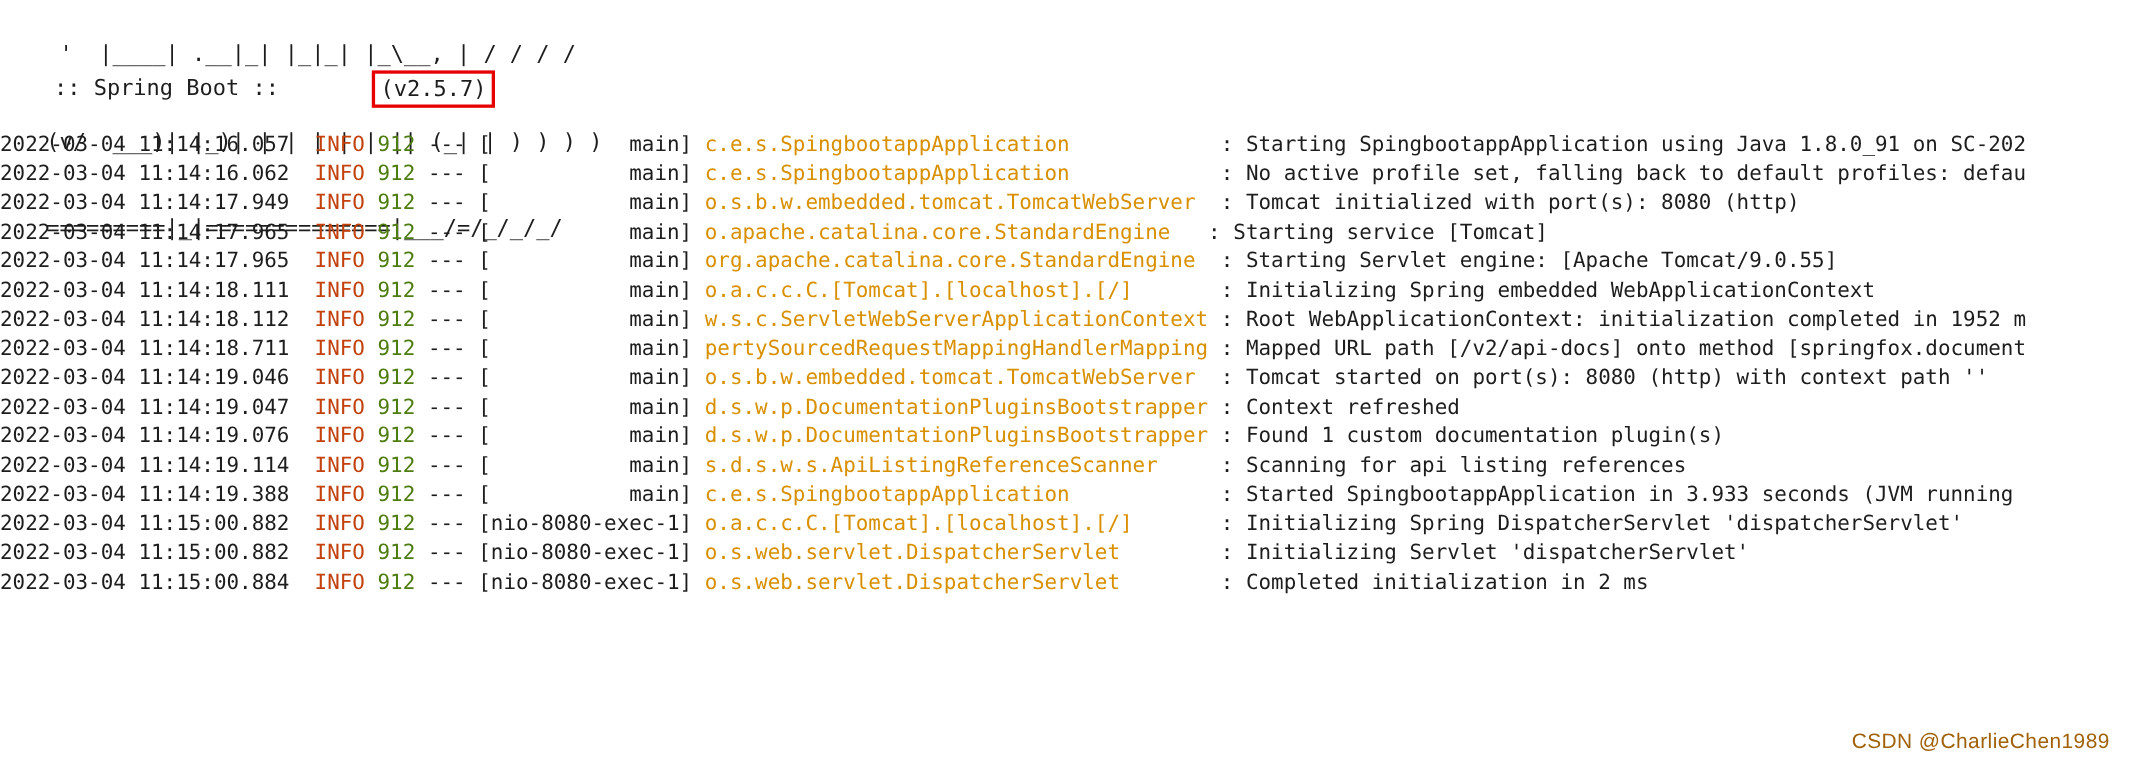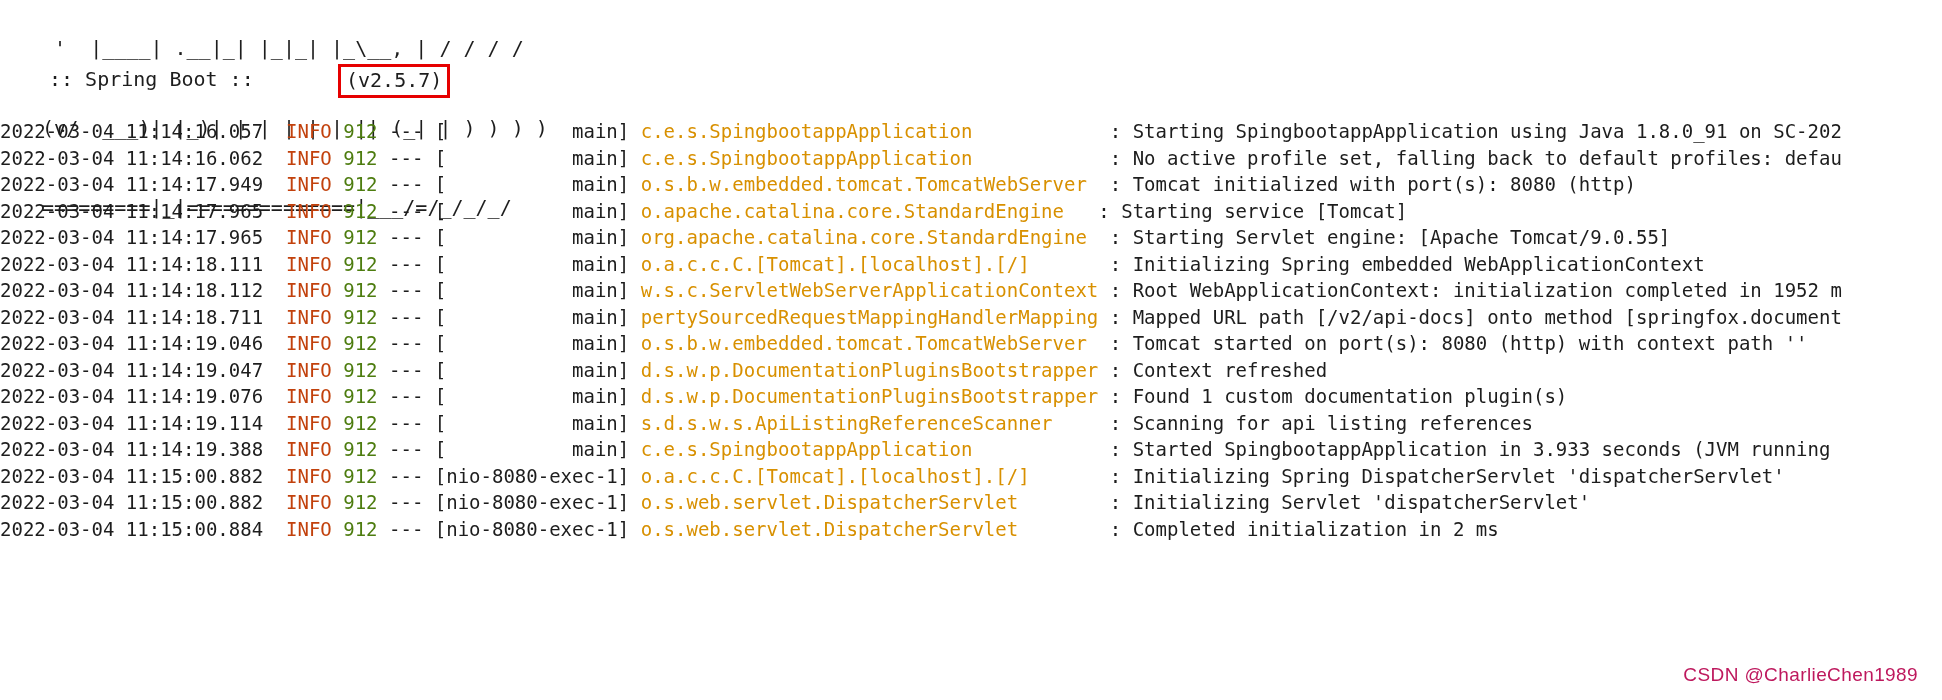--- a/index.html
+++ b/index.html
@@ -87,21 +87,21 @@
   .col-sep      { color: #1d1d1d; }
   .col-msg      { color: #1d1d1d; }
 
   
   .watermark {
     position: absolute;
     right: 24px;
     bottom: 14px;
     font-family: "Liberation Sans", sans-serif;
     font-size: 19px;
-    color: #be185d;
+    color: #a16207;
     letter-spacing: 0.4px;
     user-select: none;
   }
 </style>
 </head>
 <body>
 
 <div id="console">
 
   <div class="banner">

